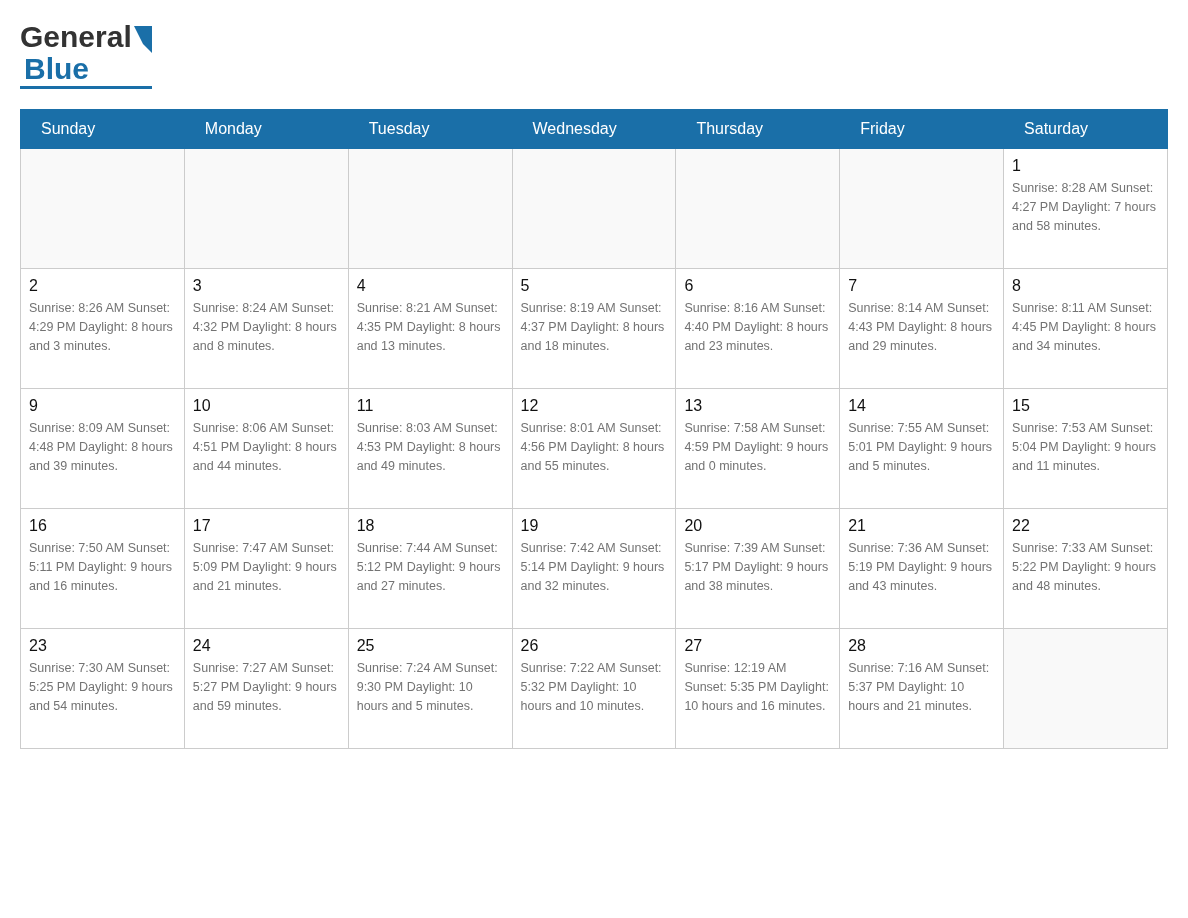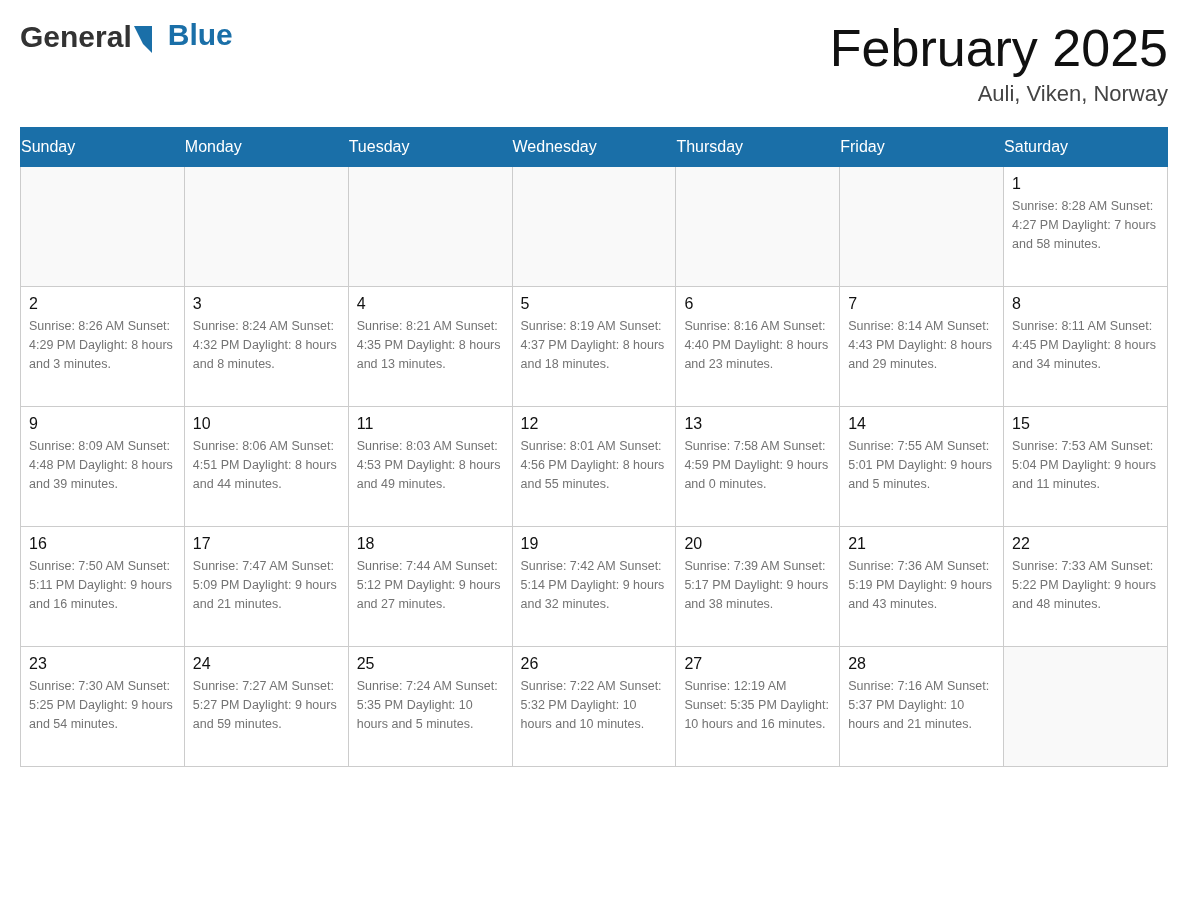--- a/index.html
+++ b/index.html
@@ -11,21 +11,21 @@
       min-height: 918px;
     }
     .header {
       display: flex;
       justify-content: space-between;
       align-items: flex-start;
       margin-bottom: 20px;
     }
     .logo {
       display: flex;
-      flex-direction: row;
+      flex-direction: column;
       align-items: flex-start;
     }
     .title-block {
       text-align: right;
     }
     .calendar-title {
       font-size: 52px;
       font-weight: normal;
       color: #111;
       line-height: 1.1;
@@ -38,21 +38,21 @@
     .calendar {
       width: 100%;
       border-collapse: collapse;
       border: 1px solid #bbb;
     }
     .calendar th {
       background-color: #1a6fa8;
       color: #fff;
       font-size: 16px;
       font-weight: normal;
-      padding: 10px 0;
+      padding: 10px 20px;
       text-align: left;
       border: 1px solid #1a6fa8;
     }
     .calendar td {
       vertical-align: top;
       border: 1px solid #ccc;
       padding: 8px 8px;
       width: 14.28%;
       font-size: 13px;
       color: #333;
@@ -92,45 +92,41 @@
       border-top: 18px solid #1a6fa8;
       border-right: 9px solid #1a6fa8;
       position: relative;
       top: 2px;
     }
     .logo-line2 {
       font-size: 30px;
       font-weight: bold;
       color: #1a6fa8;
       margin-top: -2px;
-      margin-left: 16px;
+      margin-left: 4px;
     }
     .logo-underline {
       width: 100%;
       height: 3px;
       background: #1a6fa8;
       margin-top: 0px;
     }
   </style>
 </head>
 <body>
 
 <div class="header">
   <div class="logo">
     <div class="logo-row">
       <span class="logo-text-general">General</span>
       <span class="logo-text-arrow"></span>
     </div>
     <div class="logo-line2">Blue</div>
     <div class="logo-underline"></div>
   </div>
-  <div class="title-block">
-    <div class="calendar-title">February 2025</div>
-    <div class="calendar-subtitle">Auli, Viken, Norway</div>
-  </div>
 </div>
 
 <table class="calendar">
   <thead>
     <tr>
     <th>Sunday</th>
         <th>Monday</th>
         <th>Tuesday</th>
         <th>Wednesday</th>
         <th>Thursday</th>
@@ -318,21 +314,21 @@
         <td>
           <span class="day-num">24</span>
           <div class="day-info">Sunrise: 7:27 AM
 Sunset: 5:27 PM
 Daylight: 9 hours
 and 59 minutes.</div>
         </td>
         <td>
           <span class="day-num">25</span>
           <div class="day-info">Sunrise: 7:24 AM
-Sunset: 5:35 PM
+Sunset: 9:30 PM
 Daylight: 10 hours
 and 5 minutes.</div>
         </td>
         <td>
           <span class="day-num">26</span>
           <div class="day-info">Sunrise: 7:22 AM
 Sunset: 5:32 PM
 Daylight: 10 hours
 and 10 minutes.</div>
         </td>

